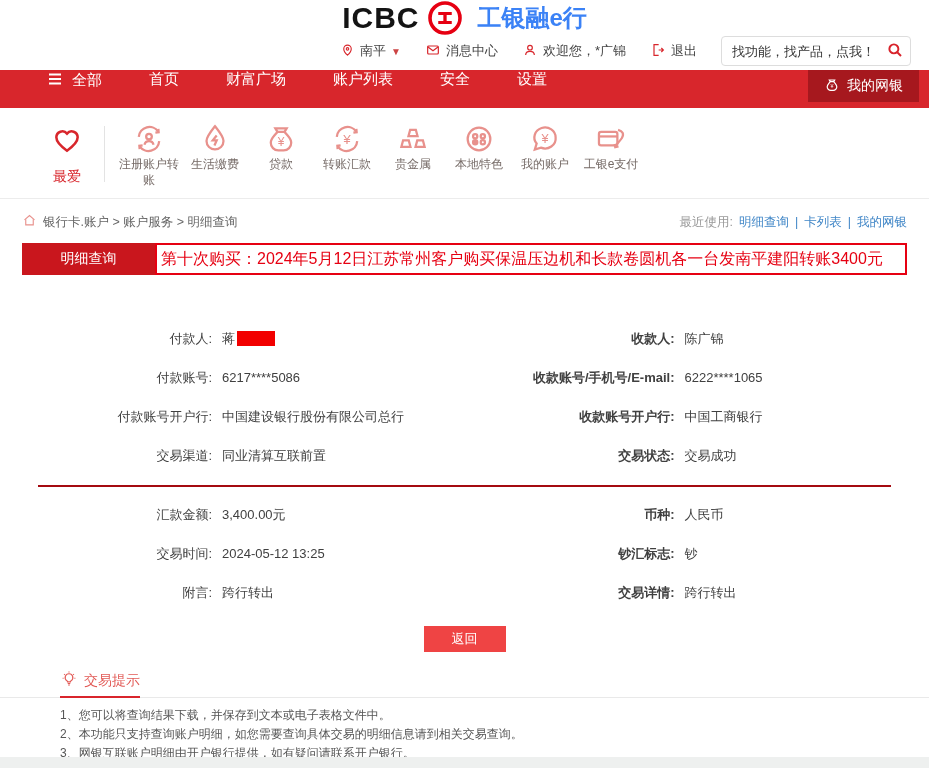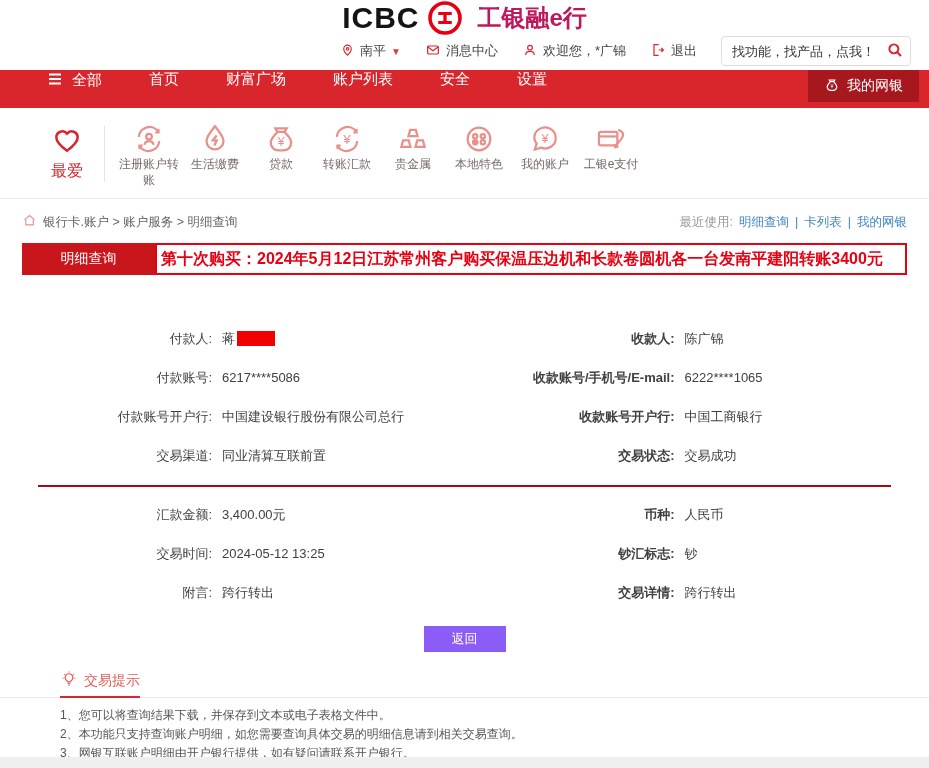--- a/index.html
+++ b/index.html
@@ -4,68 +4,68 @@
 <style>
   html,body{margin:0;padding:0;width:929px;height:768px;overflow:hidden;background:#eef0ef;
     font-family:"Liberation Sans","DejaVu Sans",sans-serif;}
   .page{width:929px;height:757px;background:#fff;overflow:hidden;}
 
   
   .top{height:70px;display:flex;align-items:center;padding:0 18px;background:#fff;flex-direction:column;}
   .logo-area{display:flex;align-items:center;gap:8px;}
   .icbc-text{font-size:30px;font-weight:800;color:#141414;letter-spacing:1px;}
   .roundel{width:36px;height:36px;display:inline-flex;}
-  .brand-text{font-size:24px;font-weight:bold;color:#be185d;margin-left:6px;}
+  .brand-text{font-size:24px;font-weight:bold;color:#3b82f6;margin-left:6px;}
   .top-right{margin-left:auto;display:flex;align-items:center;gap:24px;font-size:13px;color:#444;}
   .top-link{display:flex;align-items:center;gap:5px;cursor:pointer;white-space:nowrap;}
   .caret{color:#c44;font-size:10px;}
   .search-box{position:relative;}
   .search-box input{width:148px;height:28px;border:1px solid #ddd;border-radius:4px;
     padding:0 30px 0 10px;font-size:13px;color:#333;outline:none;font-family:inherit;}
   .search-box input::placeholder{color:#333;}
   .search-glyph{position:absolute;right:7px;top:5px;}
 
   
   .mainnav{height:38px;background:#d8262c;display:flex;align-items:flex-start;padding-left:46px;color:#fff;}
   .nav-item{display:flex;align-items:center;gap:8px;font-size:15px;margin-right:47px;cursor:pointer;}
   .my-ebank{margin-left:auto;margin-right:10px;background:#a6181e;height:32px;padding:0 16px;
     display:flex;align-items:center;gap:7px;font-size:14px;cursor:pointer;}
 
   
   .toolbar{display:flex;align-items:flex-start;padding:12px 0 10px 38px;border-bottom:1px solid #ececec;background:#fff;}
   .fav{width:58px;text-align:center;cursor:pointer;}
-  .fav .lbl{font-size:16px;color:#d8262c;margin-top:5px;}
+  .fav .lbl{font-size:14px;color:#d8262c;margin-top:12px;}
   .tdiv{width:1px;height:56px;background:#e3e3e3;margin:6px 14px 0 8px;}
   .titem{width:60px;text-align:center;color:#756a66;font-size:12px;line-height:16px;margin-right:6px;cursor:pointer;}
   .titem .ticon,.fav .ticon{height:36px;display:flex;align-items:flex-end;justify-content:center;}
 
   
   .crumb-row{display:flex;justify-content:space-between;align-items:center;padding:14px 22px 10px;font-size:12.5px;color:#666;}
   .crumb{display:flex;align-items:center;gap:6px;}
   .recent{display:flex;align-items:center;gap:6px;}
   .recent .rlbl{color:#999;}
   .recent a{color:#4086c7;text-decoration:none;cursor:pointer;}
   .recent .sep{color:#4086c7;}
 
   
   .title-row{margin:2px 22px 0;height:32px;display:flex;}
   .tab{width:133px;background:#c9161d;color:#fff;font-size:14px;display:flex;align-items:center;justify-content:center;cursor:pointer;}
-  .headline{flex:1;border:2px solid #e60012;color:#e60012;font-weight:bold;font-size:16px;
+  .headline{flex:1;border:2px solid #e60012;color:#e60012;font-weight:normal;font-size:16px;
     display:flex;align-items:center;padding:0 4px;white-space:nowrap;overflow:hidden;background:#fff;}
 
   
   .details{padding-top:44px;}
   .drow{display:flex;align-items:center;height:39px;font-size:13px;color:#404040;}
   .dcol{display:flex;width:50%;align-items:center;}
   .dlabel-l{flex:0 0 212px;text-align:right;}
   .dlabel-r{flex:0 0 210px;text-align:right;font-weight:bold;}
   .dvalue{margin-left:10px;}
   .redact{display:inline-block;width:38px;height:15px;background:#f20000;vertical-align:-3px;margin-left:2px;}
   .red-divider{margin:10px 38px 8px;border-top:2px solid #a40a10;}
-  .back-btn{display:block;margin:14px auto 12px;width:82px;height:26px;background:#8b5cf6;color:#fff;
+  .back-btn{display:block;margin:14px auto 12px;width:82px;height:26px;background:#ef4444;color:#fff;
     border:none;font-size:13px;cursor:pointer;font-family:inherit;}
 
   
   .tips{margin-top:14px;}
   .tips-head{padding:4px 20px 0 60px;border-bottom:1px solid #e9e9e9;}
   .tips-title{display:inline-flex;align-items:center;gap:6px;color:#e25a56;font-size:14px;
     padding-bottom:5px;border-bottom:2px solid #d9252c;margin-bottom:-1px;}
   .tips-list{padding:8px 20px 0 60px;font-size:12px;color:#555;line-height:19px;}
 </style>
 </head>

